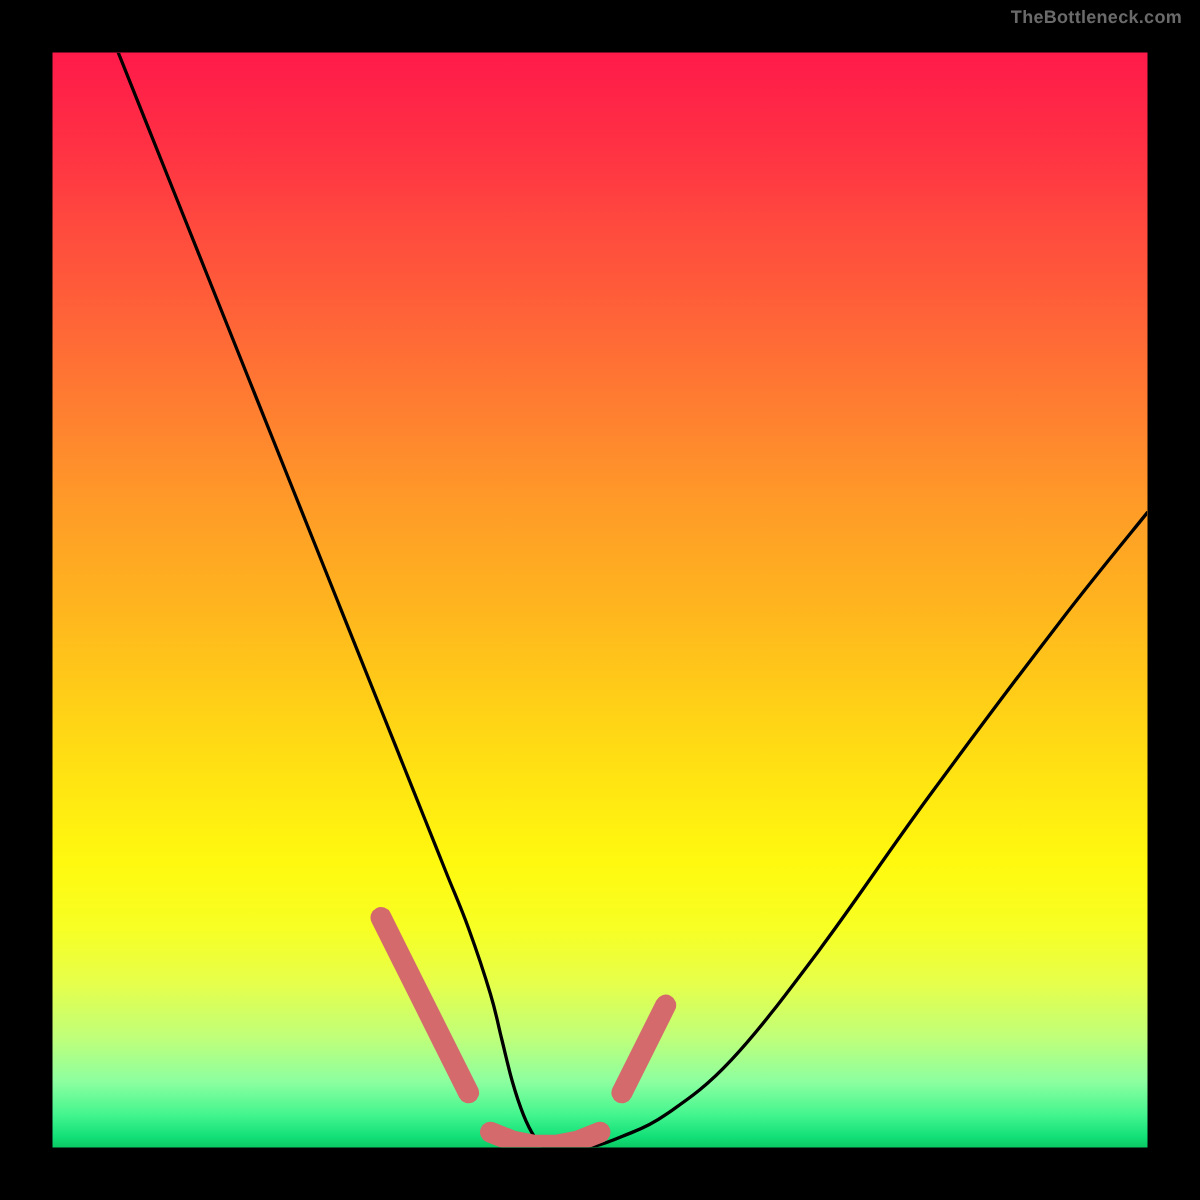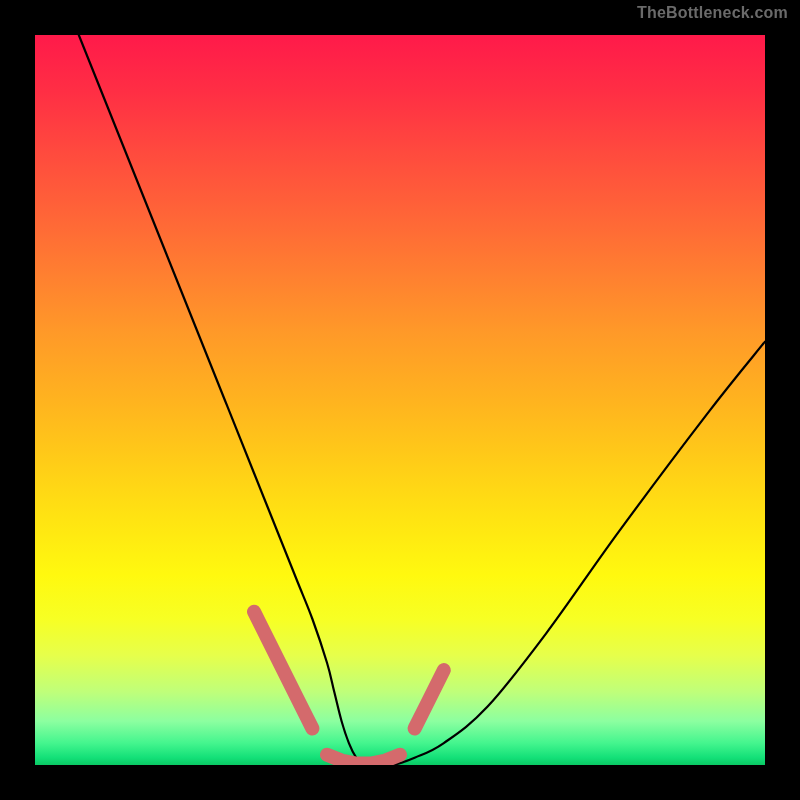--- a/index.html
+++ b/index.html
@@ -15,21 +15,21 @@
     position: relative;
     width: 800px;
     height: 800px;
     background: #000;
   }
   .watermark {
     position: absolute;
     top: 4px;
     right: 12px;
     color: #6a6a6a;
-    font-size: 16px;
+    font-size: 12px;
     font-weight: 600;
     letter-spacing: 0.2px;
     z-index: 10;
   }
   .plot-area {
     position: absolute;
     left: 35px;
     top: 35px;
     width: 730px;
     height: 730px;

